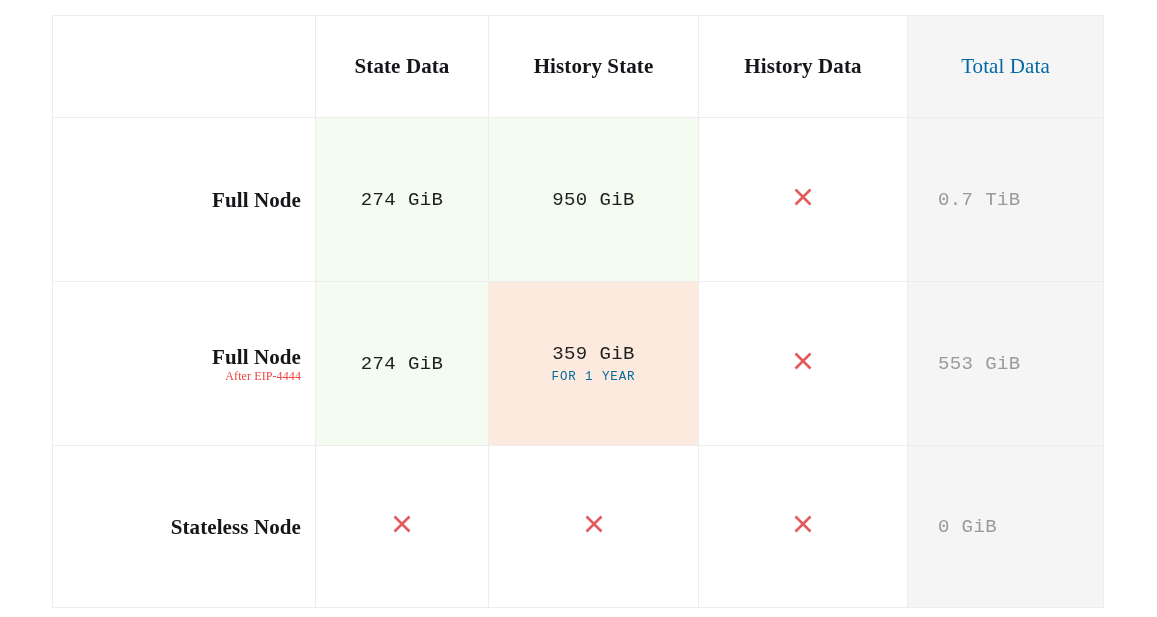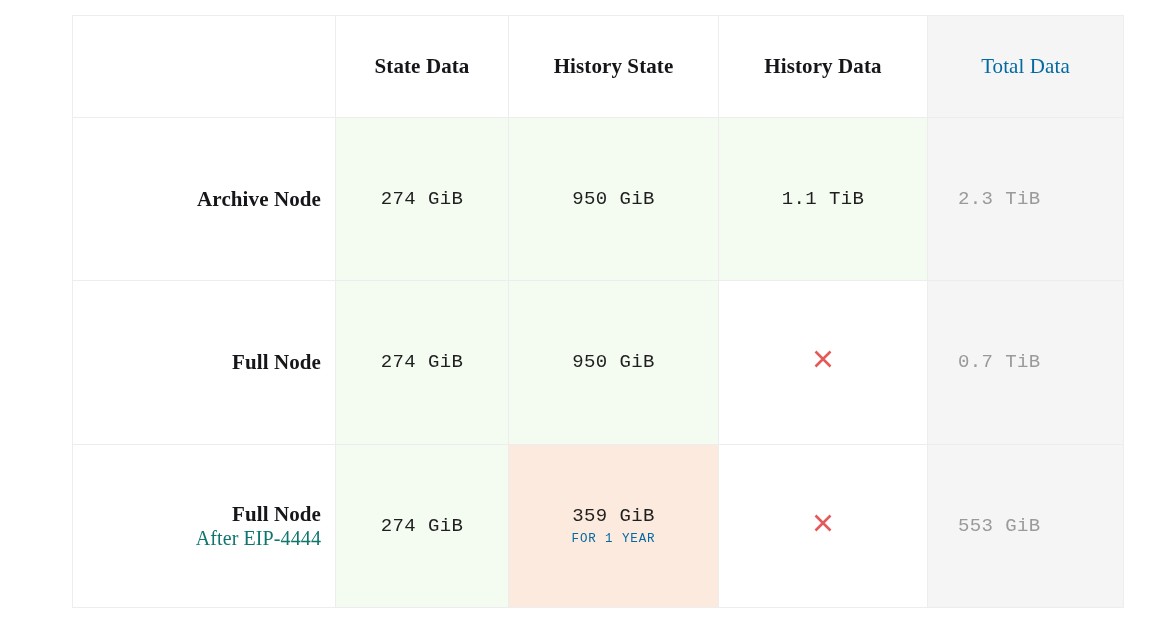--- a/index.html
+++ b/index.html
@@ -30,21 +30,20 @@
     height: 593px;
   }
 
   table.data-table {
     width: 1051px;
     height: 593px;
     border-collapse: collapse;
     table-layout: fixed;
     border: 1px solid #ebebeb;
     background: #ffffff;
-    margin-left: 20px;
   }
 
   table.data-table col.c-label   { width: 263px; }
   table.data-table col.c-state   { width: 173px; }
   table.data-table col.c-history { width: 210px; }
   table.data-table col.c-archive { width: 209px; }
   table.data-table col.c-total   { width: 196px; }
 
   table.data-table th,
   table.data-table td {
@@ -90,22 +89,22 @@
     font-weight: bold;
     font-size: 21px;
     color: #16161a;
     line-height: 1.15;
     letter-spacing: 0.1px;
   }
   .row-label .label-sub {
     display: block;
     font-family: "Liberation Serif", "DejaVu Serif", serif;
     font-weight: normal;
-    font-size: 20px;
-    color: #0f766e;
+    font-size: 12px;
+    color: #ef4444;
     line-height: 1.2;
     letter-spacing: 0.1px;
   }
   .row-label .label-sub:empty { display: none; }
 
   td.value-cell {
     text-align: center;
     font-family: "Liberation Mono", "DejaVu Sans Mono", monospace;
     font-size: 19px;
     color: #1f1f1f;
@@ -158,42 +157,20 @@
         <tr>
           <th class="corner-head"></th>
           <th class="col-head">State Data</th>
           <th class="col-head">History State</th>
           <th class="col-head">History Data</th>
           <th class="col-head total-head">Total Data</th>
         </tr>
       </thead>
       <tbody>
 
-        <tr>
-          <td class="row-label">
-            <span class="label-main">Archive Node</span>
-
-          </td>
-          <td class="value-cell bg-green">
-            <span class="val-main">274 GiB</span>
-
-          </td>
-          <td class="value-cell bg-green">
-            <span class="val-main">950 GiB</span>
-
-          </td>
-          <td class="value-cell bg-green">
-            <span class="val-main">1.1 TiB</span>
-
-          </td>
-          <td class="value-cell bg-gray total-cell">
-            <span class="val-main">2.3 TiB</span>
-
-          </td>
-        </tr>
 
         <tr>
           <td class="row-label">
             <span class="label-main">Full Node</span>
 
           </td>
           <td class="value-cell bg-green">
             <span class="val-main">274 GiB</span>
 
           </td>
@@ -233,17 +210,48 @@
                 <path d="M4.5 4.5 L19.5 19.5 M19.5 4.5 L4.5 19.5" stroke="#e25a5a" stroke-width="2.6" stroke-linecap="butt" fill="none"></path>
               </svg>
             </span>
           </td>
           <td class="value-cell bg-gray total-cell">
             <span class="val-main">553 GiB</span>
 
           </td>
         </tr>
 
+        <tr class="last-row">
+          <td class="row-label">
+            <span class="label-main">Stateless Node</span>
+
+          </td>
+          <td class="value-cell bg-white">
+            <span class="xmark">
+              <svg width="24" height="24" viewBox="0 0 24 24" aria-hidden="true">
+                <path d="M4.5 4.5 L19.5 19.5 M19.5 4.5 L4.5 19.5" stroke="#e25a5a" stroke-width="2.6" stroke-linecap="butt" fill="none"></path>
+              </svg>
+            </span>
+          </td>
+          <td class="value-cell bg-white">
+            <span class="xmark">
+              <svg width="24" height="24" viewBox="0 0 24 24" aria-hidden="true">
+                <path d="M4.5 4.5 L19.5 19.5 M19.5 4.5 L4.5 19.5" stroke="#e25a5a" stroke-width="2.6" stroke-linecap="butt" fill="none"></path>
+              </svg>
+            </span>
+          </td>
+          <td class="value-cell bg-white">
+            <span class="xmark">
+              <svg width="24" height="24" viewBox="0 0 24 24" aria-hidden="true">
+                <path d="M4.5 4.5 L19.5 19.5 M19.5 4.5 L4.5 19.5" stroke="#e25a5a" stroke-width="2.6" stroke-linecap="butt" fill="none"></path>
+              </svg>
+            </span>
+          </td>
+          <td class="value-cell bg-gray total-cell">
+            <span class="val-main">0 GiB</span>
+
+          </td>
+        </tr>
 
       </tbody>
     </table>
   </div>
 </div>
 
 </body></html>

